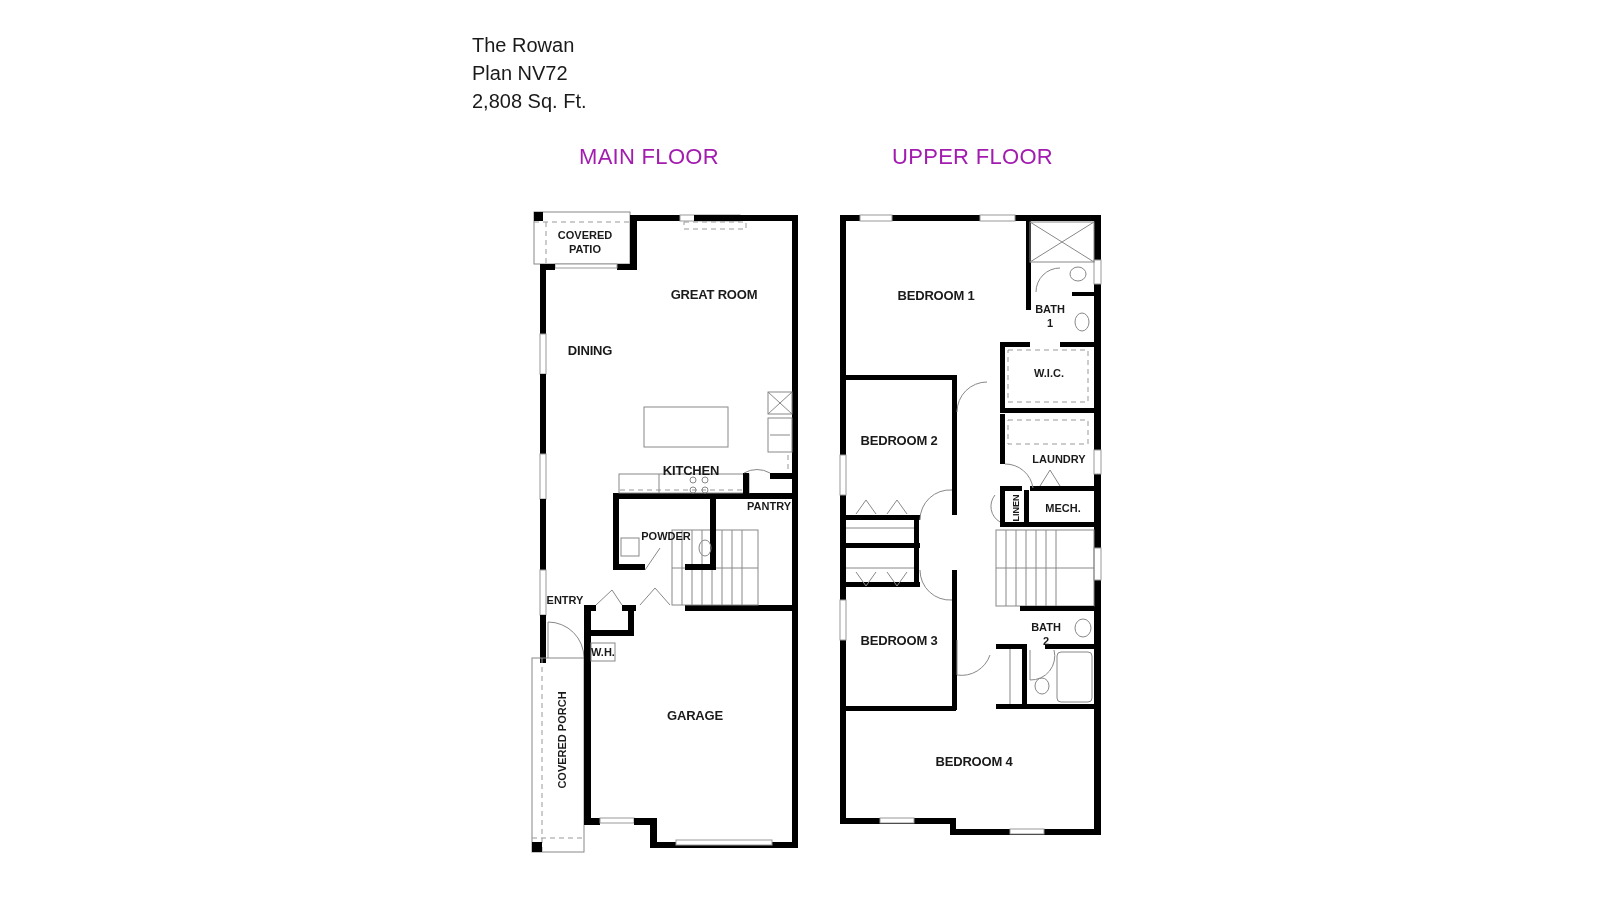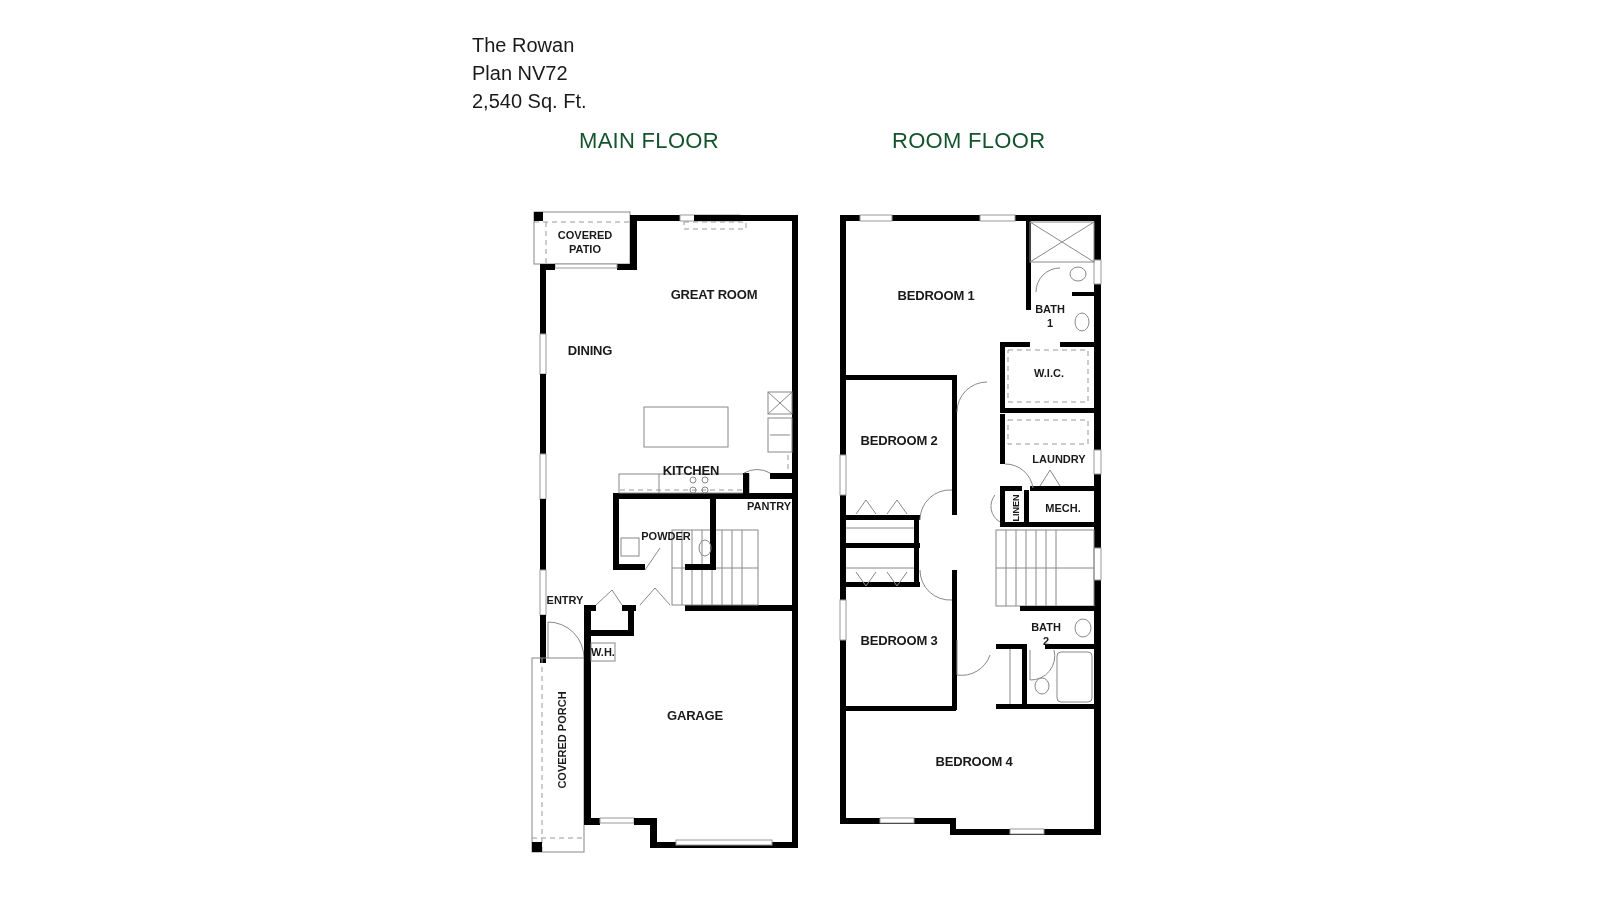--- a/index.html
+++ b/index.html
@@ -1,38 +1,38 @@
 <!DOCTYPE html>
 <html><head>
 <meta charset="utf-8">
 <style>
   html, body { margin:0; padding:0; background:#ffffff; }
   body { width:1600px; height:900px; position:relative; overflow:hidden; font-family:"Liberation Sans", sans-serif; color:#1a1a1a; }
   .title-block { position:absolute; left:472px; top:31px; font-size:20px; line-height:28px; color:#1a1a1a; }
   .title-block div { white-space:nowrap; }
-  .floor-heading { position:absolute; top:128px; font-size:22px; letter-spacing:0.3px; color:#14532d; }
+  .floor-heading { position:absolute; top:144px; font-size:22px; letter-spacing:0.3px; color:#a21caf; }
   svg { position:absolute; left:0; top:0; }
   .wall { fill:#000; }
   .thin { stroke:#888; stroke-width:1; fill:none; }
   .win { fill:#fff; stroke:#999; stroke-width:1; }
   .dash { stroke:#999; stroke-width:1; fill:none; stroke-dasharray:5 4; }
   .room-label { font-family:"Liberation Sans", sans-serif; font-size:13px; font-weight:bold; fill:#1a1a1a; letter-spacing:-0.2px; }
   .small-label { font-family:"Liberation Sans", sans-serif; font-size:11px; font-weight:bold; fill:#1a1a1a; }
 </style>
 </head>
 <body>
 
 <div class="title-block">
   <div>The Rowan</div>
   <div>Plan NV72</div>
-  <div>2,540 Sq. Ft.</div>
+  <div>2,808 Sq. Ft.</div>
 </div>
 
 <div class="floor-heading" style="left:579px;">MAIN FLOOR</div>
-<div class="floor-heading" style="left:892px;">ROOM FLOOR</div>
+<div class="floor-heading" style="left:892px;">UPPER FLOOR</div>
 
 <svg width="1600" height="900" viewBox="0 0 1600 900">
 
   <g>
 
     <rect x="534" y="212" width="96" height="52" class="thin"></rect>
     <line x1="534" y1="222" x2="630" y2="222" class="dash"></line>
     <line x1="546" y1="222" x2="546" y2="264" class="dash"></line>
     <rect x="534" y="212" width="9" height="9" class="wall"></rect>
 

